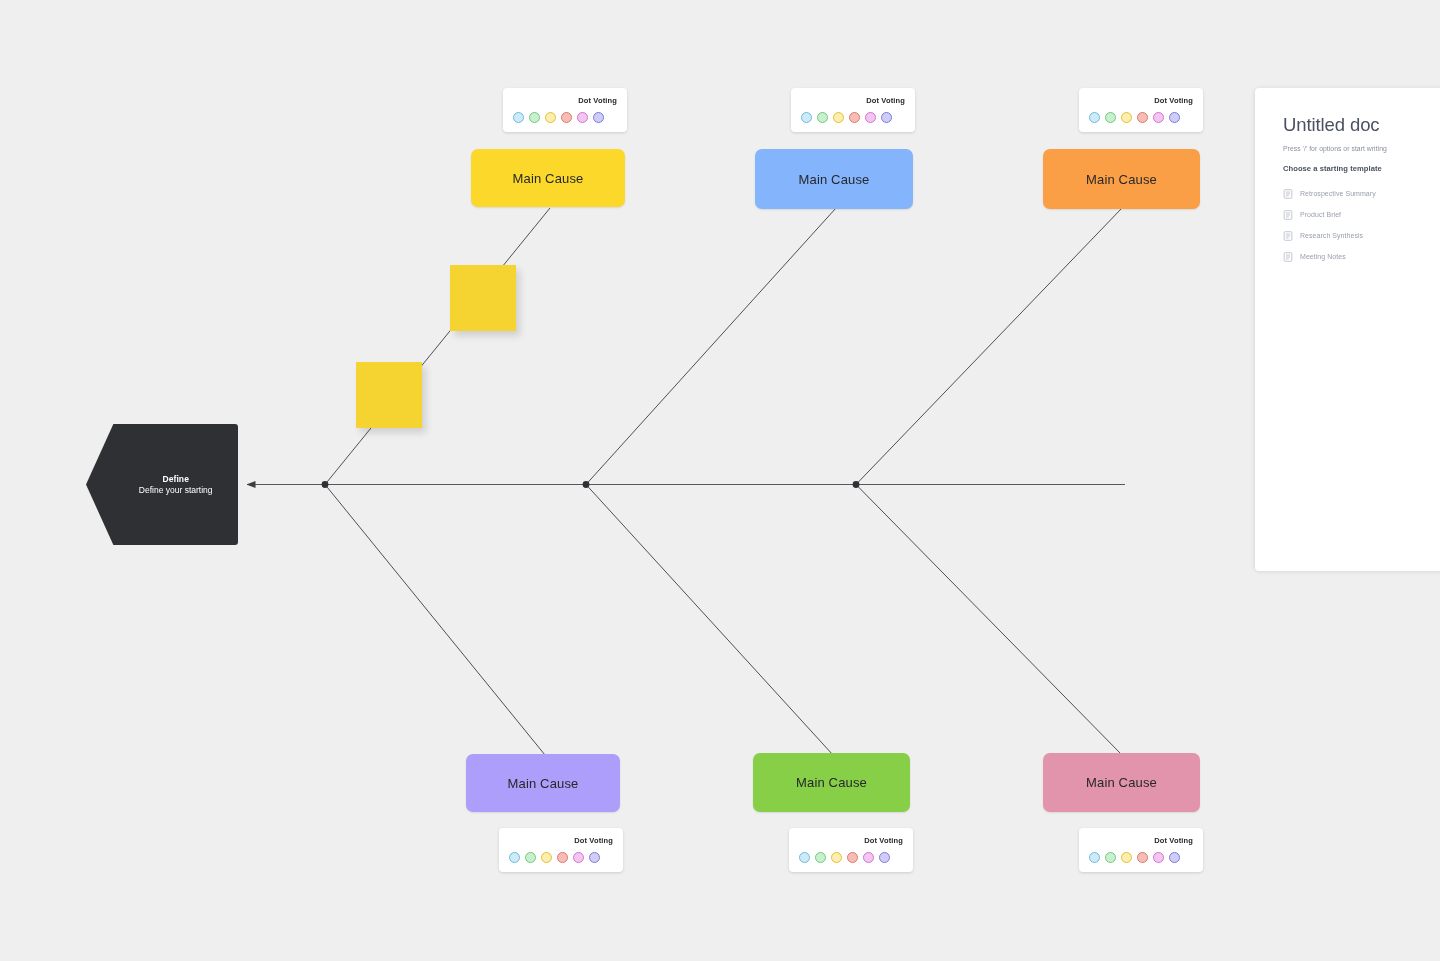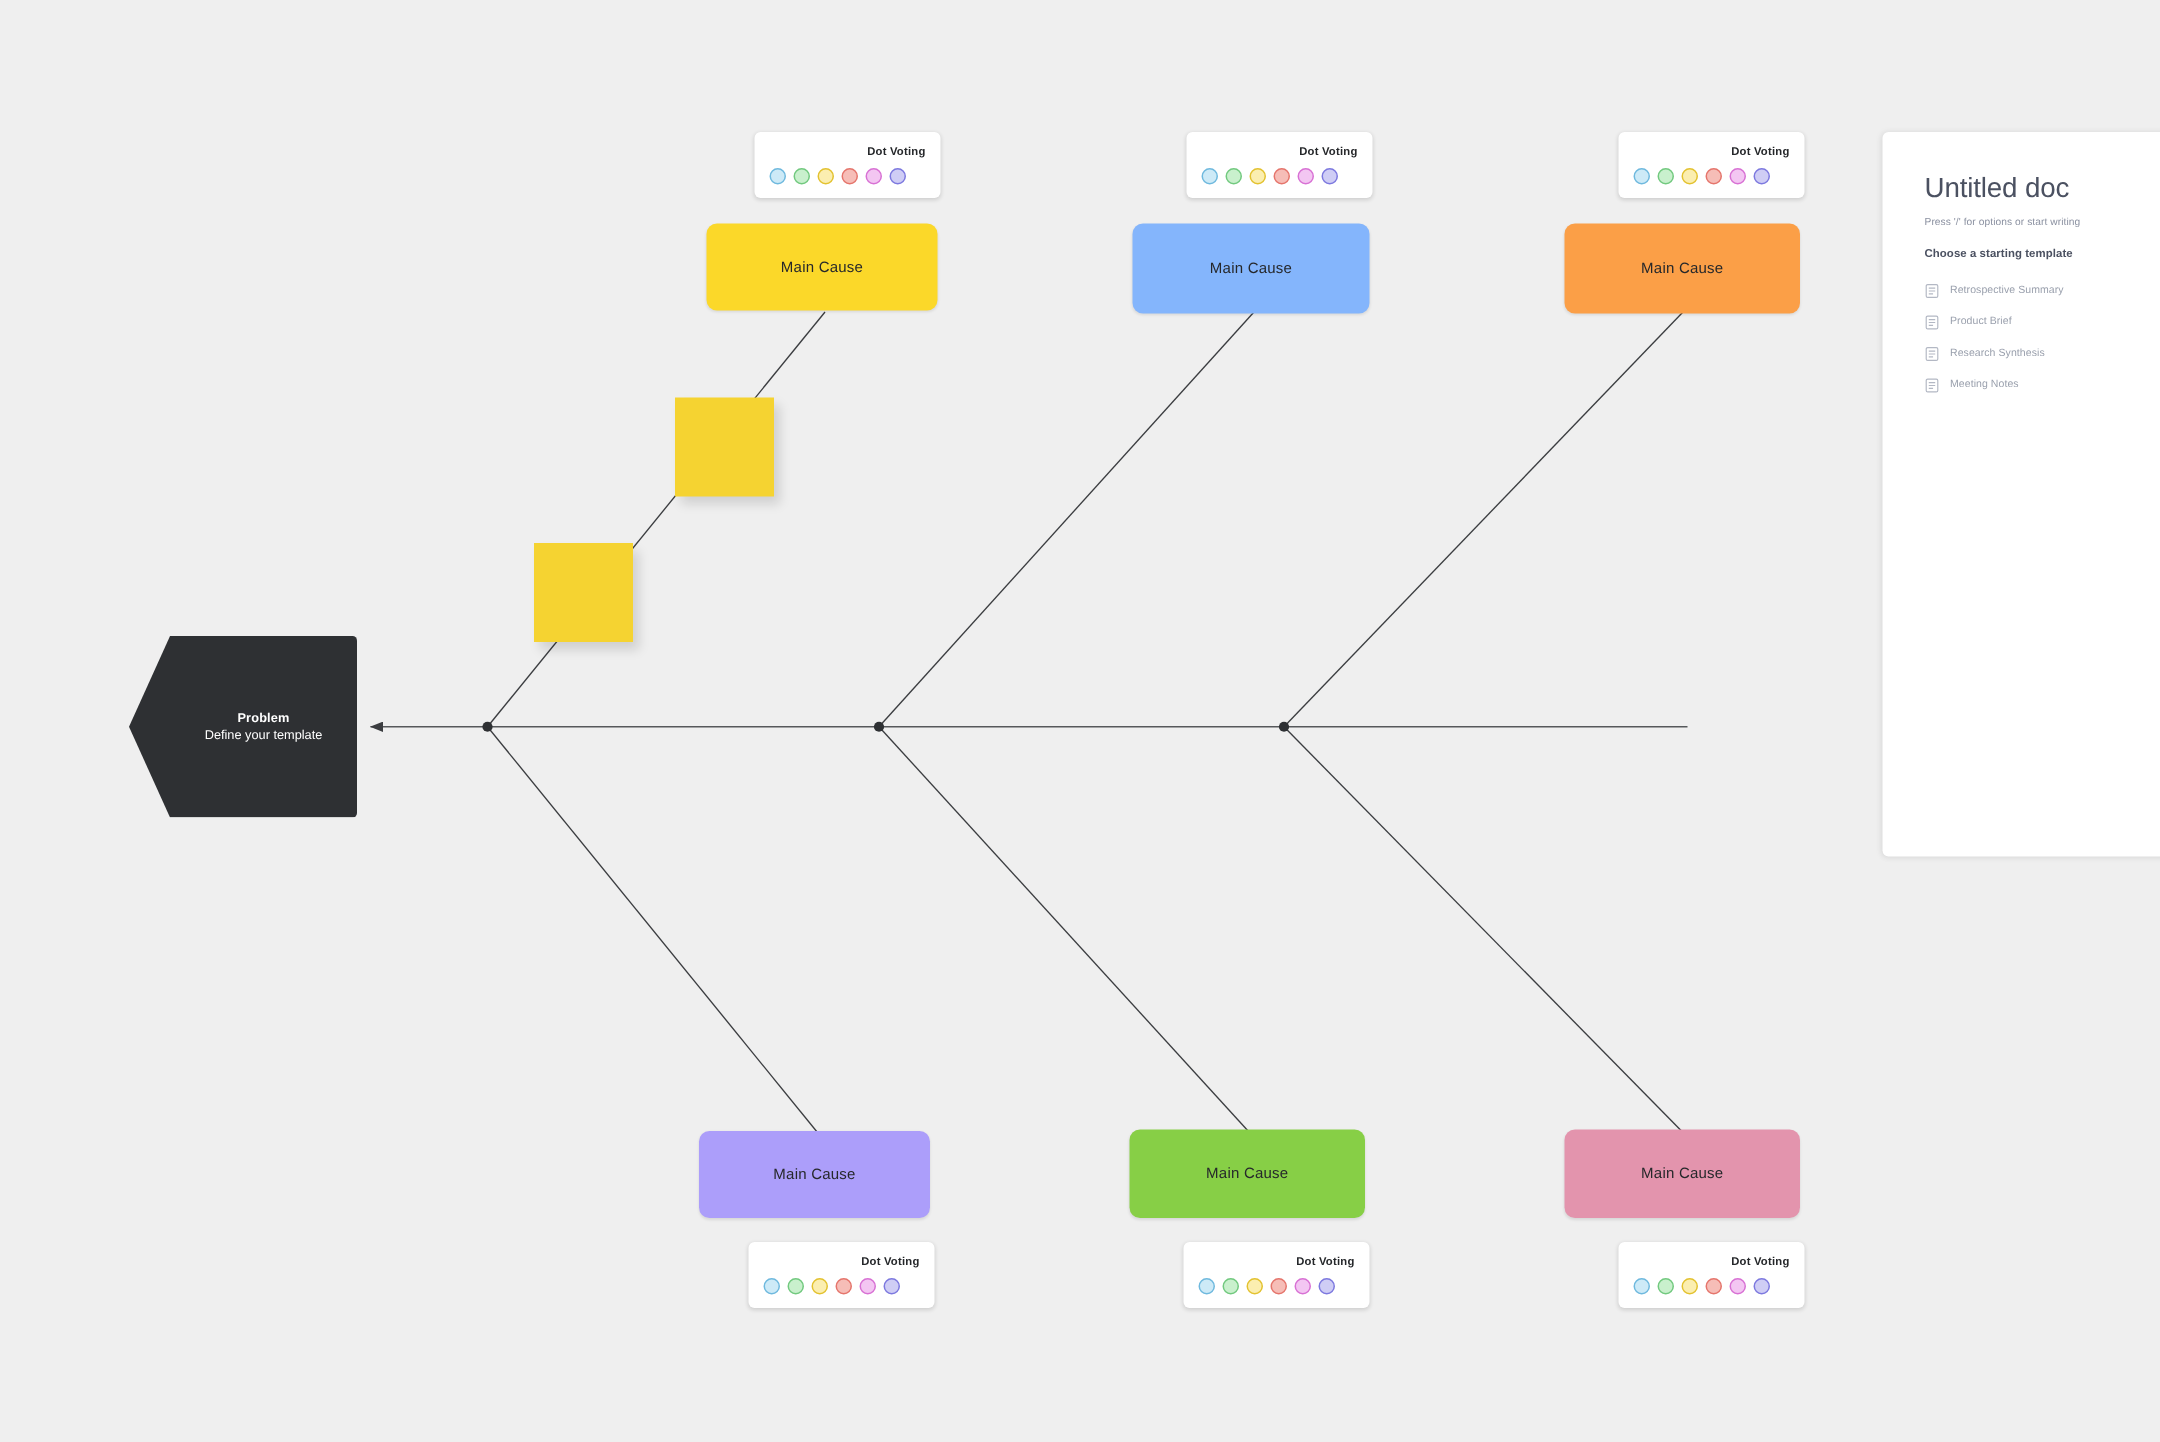--- a/index.html
+++ b/index.html
@@ -65,21 +65,21 @@
     display: block;
   }
 
   
   .cause-box {
     position: absolute;
     border-radius: 7px;
     display: flex;
     align-items: center;
     justify-content: center;
-    font-size: 10px;
+    font-size: 13px;
     color: #26282b;
     letter-spacing: .15px;
     box-shadow: 0 1px 2px rgba(0,0,0,0.10);
   }
 
   
   .sticky {
     position: absolute;
     width: 66px;
     height: 66px;
@@ -192,22 +192,22 @@
     <line x1="856" y1="484.5" x2="1122" y2="755" stroke="#3b3d40" stroke-width="0.9"></line>
 
     <circle cx="325" cy="484.5" r="3.4" fill="#2e3033"></circle>
     <circle cx="586" cy="484.5" r="3.4" fill="#2e3033"></circle>
     <circle cx="856" cy="484.5" r="3.4" fill="#2e3033"></circle>
   </svg>
 
   <div class="problem-head">
     <div class="shape"></div>
     <div class="ptext">
-      <span class="ptitle">Problem</span>
-      <span class="psub">Define your template</span>
+      <span class="ptitle">Define</span>
+      <span class="psub">Define your starting</span>
     </div>
   </div>
 
   <div class="dotvote" style="left:503px; top:88px;">
     <div class="dv-title">Dot Voting</div>
     <div class="dv-dots">
         <span class="dv-dot" style="background: rgb(205, 234, 247); border-color: rgb(111, 185, 222);"></span>
         <span class="dv-dot" style="background: rgb(201, 240, 205); border-color: rgb(114, 201, 127);"></span>
         <span class="dv-dot" style="background: rgb(251, 238, 176); border-color: rgb(227, 194, 48);"></span>
         <span class="dv-dot" style="background: rgb(246, 189, 183); border-color: rgb(229, 117, 108);"></span>

